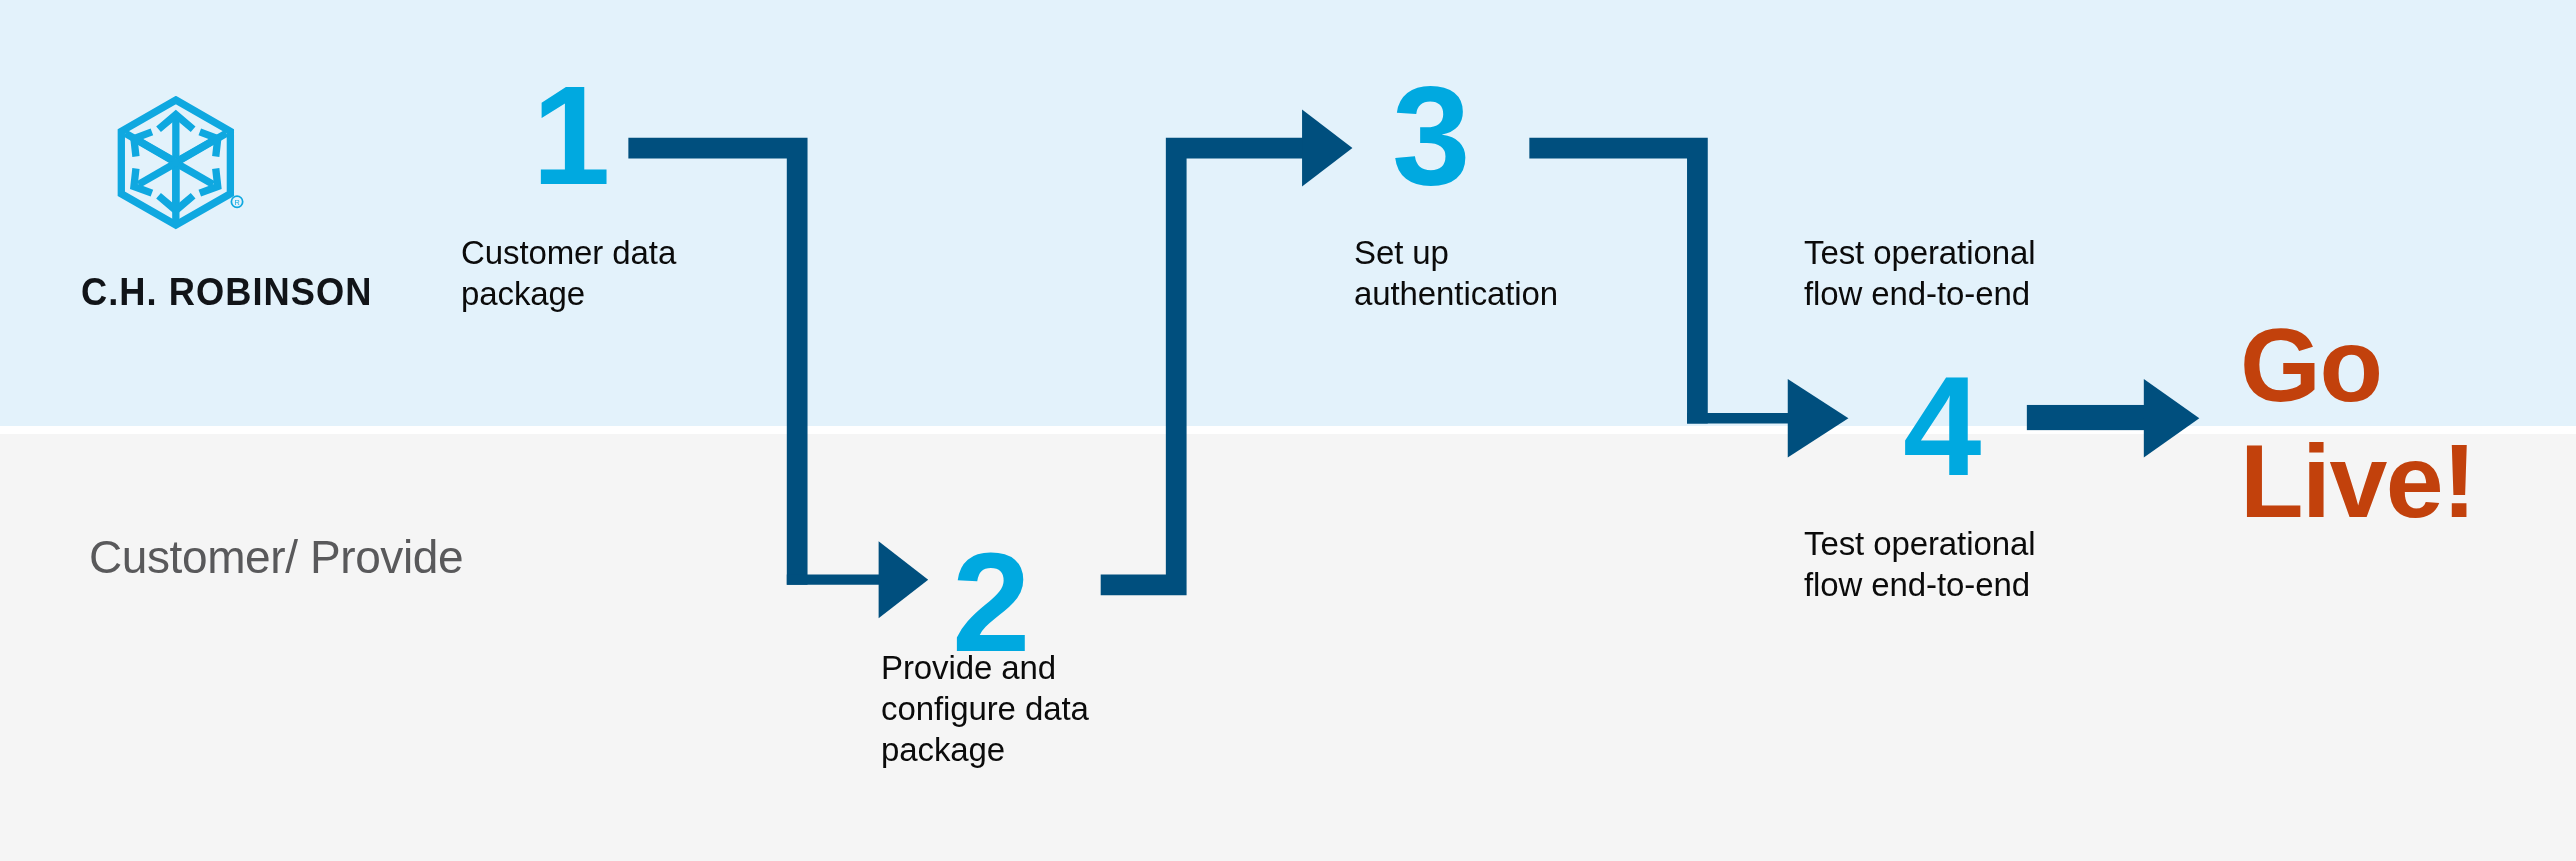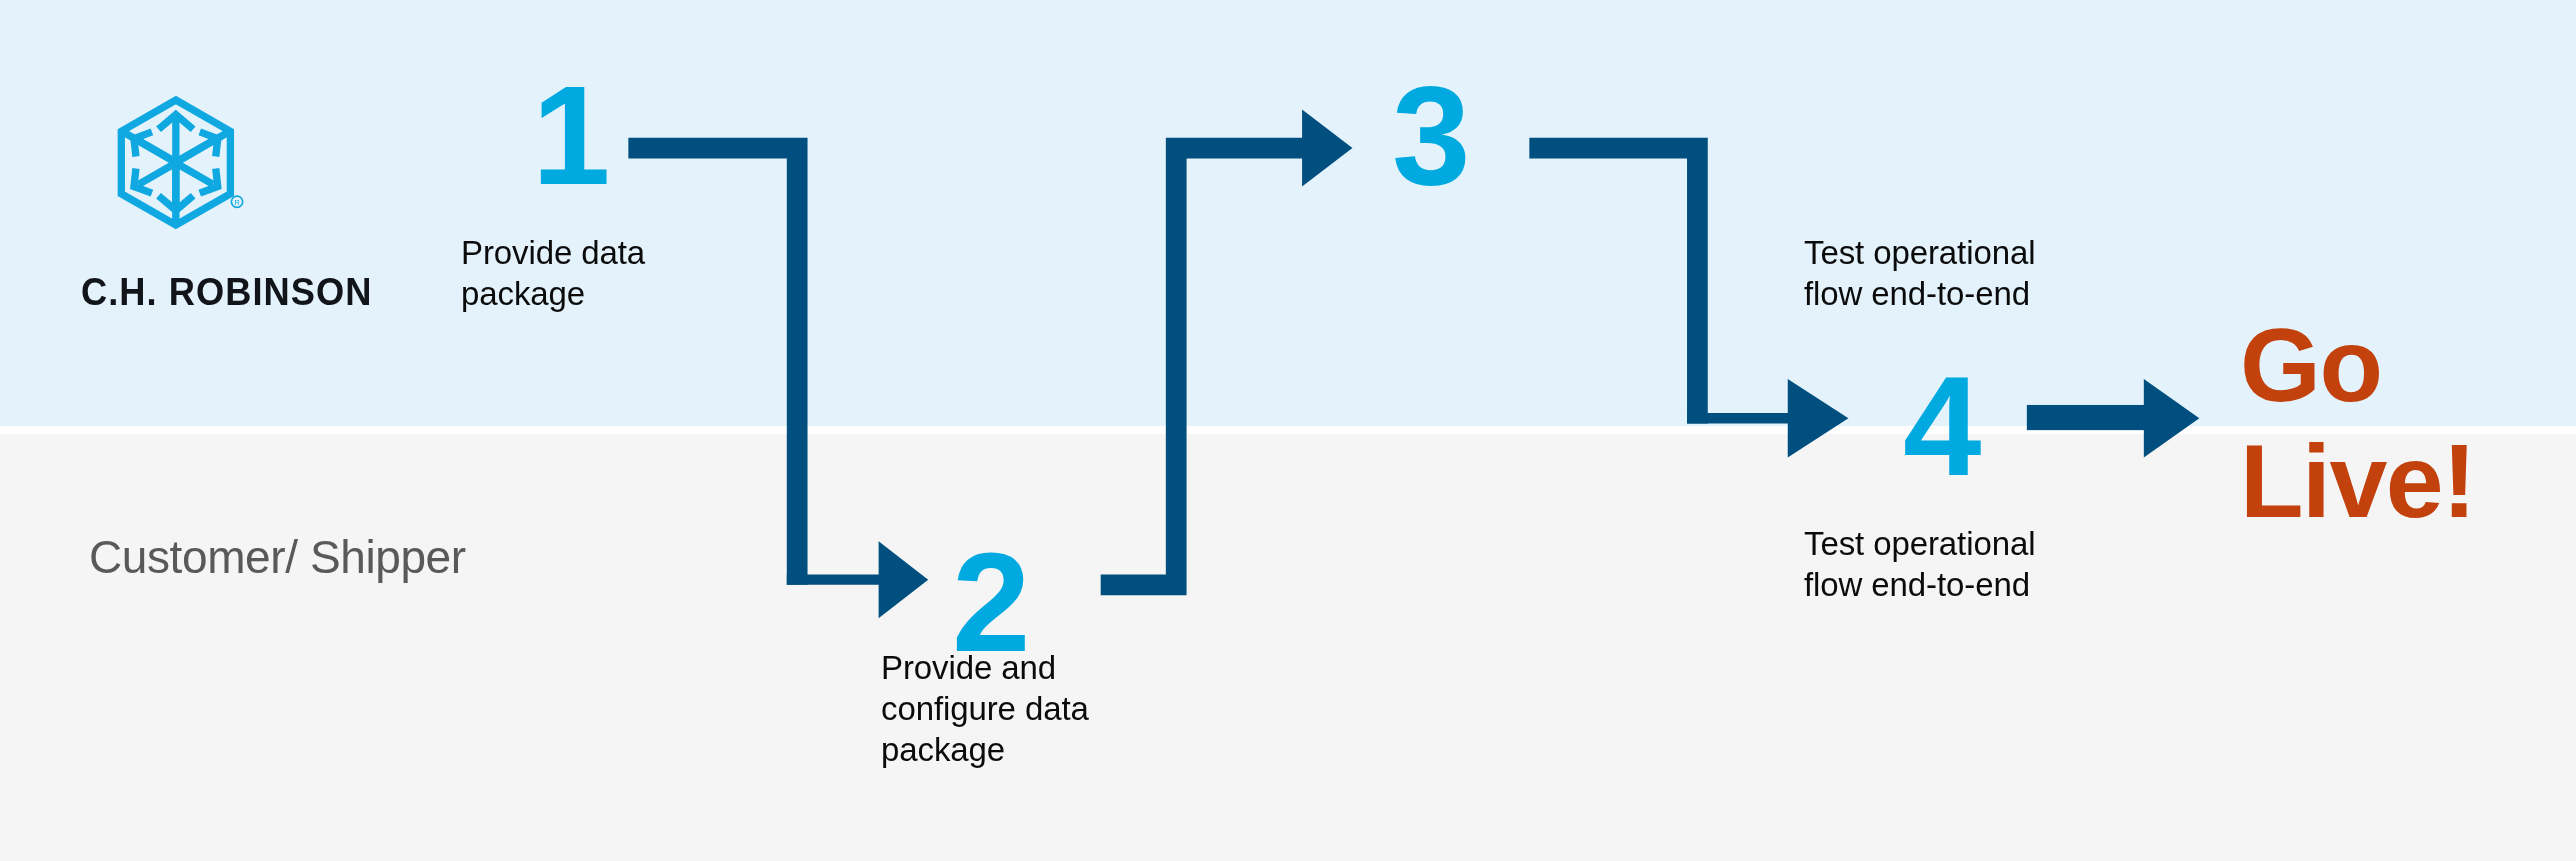--- a/index.html
+++ b/index.html
@@ -131,21 +131,21 @@
         <path d="M156,109 L159,136 L132,146" stroke="#0FA8E0" stroke-width="11" fill="none"></path>
 
         <circle cx="188" cy="159" r="8.5" fill="none" stroke="#0FA8E0" stroke-width="2.6"></circle>
         <text x="188" y="163.5" text-anchor="middle" font-size="11" font-family="Liberation Sans, sans-serif" fill="#0FA8E0">R</text>
       </svg>
     </div>
     <div class="logo-word">C.H. ROBINSON</div>
   </div>
 
   <div class="lane-label">Customer/
-Shipper</div>
+Provide</div>
 
   <svg id="connectors" viewBox="0 0 3478 1163" xmlns="http://www.w3.org/2000/svg">
 
     <g>
       <path d="M 848 200 L 1076 200 L 1076 790" fill="none" stroke="#004F7E" stroke-width="28"></path>
       <path d="M 1062 776 L 1190 776 L 1190 790 L 1062 790 Z" fill="#004F7E"></path>
       <path d="M 1186 731 L 1253 783 L 1186 835 Z" fill="#004F7E"></path>
     </g>
 
     <g>
@@ -163,25 +163,27 @@
       <rect x="2737" y="547" width="180" height="34" fill="#004F7E"></rect>
       <path d="M 2895 512 L 2970 565 L 2895 618 Z" fill="#004F7E"></path>
     </g>
   </svg>
 
   <div class="step-num" id="num1">1</div>
   <div class="step-num" id="num2">2</div>
   <div class="step-num" id="num3">3</div>
   <div class="step-num" id="num4">4</div>
 
-  <div class="step-cap" id="cap1">Provide data
+  <div class="step-cap" id="cap1">Customer data
 package</div>
   <div class="step-cap" id="cap2">Provide and
 configure data
 package</div>
+  <div class="step-cap" id="cap3">Set up
+authentication</div>
   <div class="step-cap" id="cap4a">Test operational
 flow end-to-end</div>
   <div class="step-cap" id="cap4b">Test operational
 flow end-to-end</div>
 
   <div class="go-live">Go
 Live!</div>
 
 </div>
 

